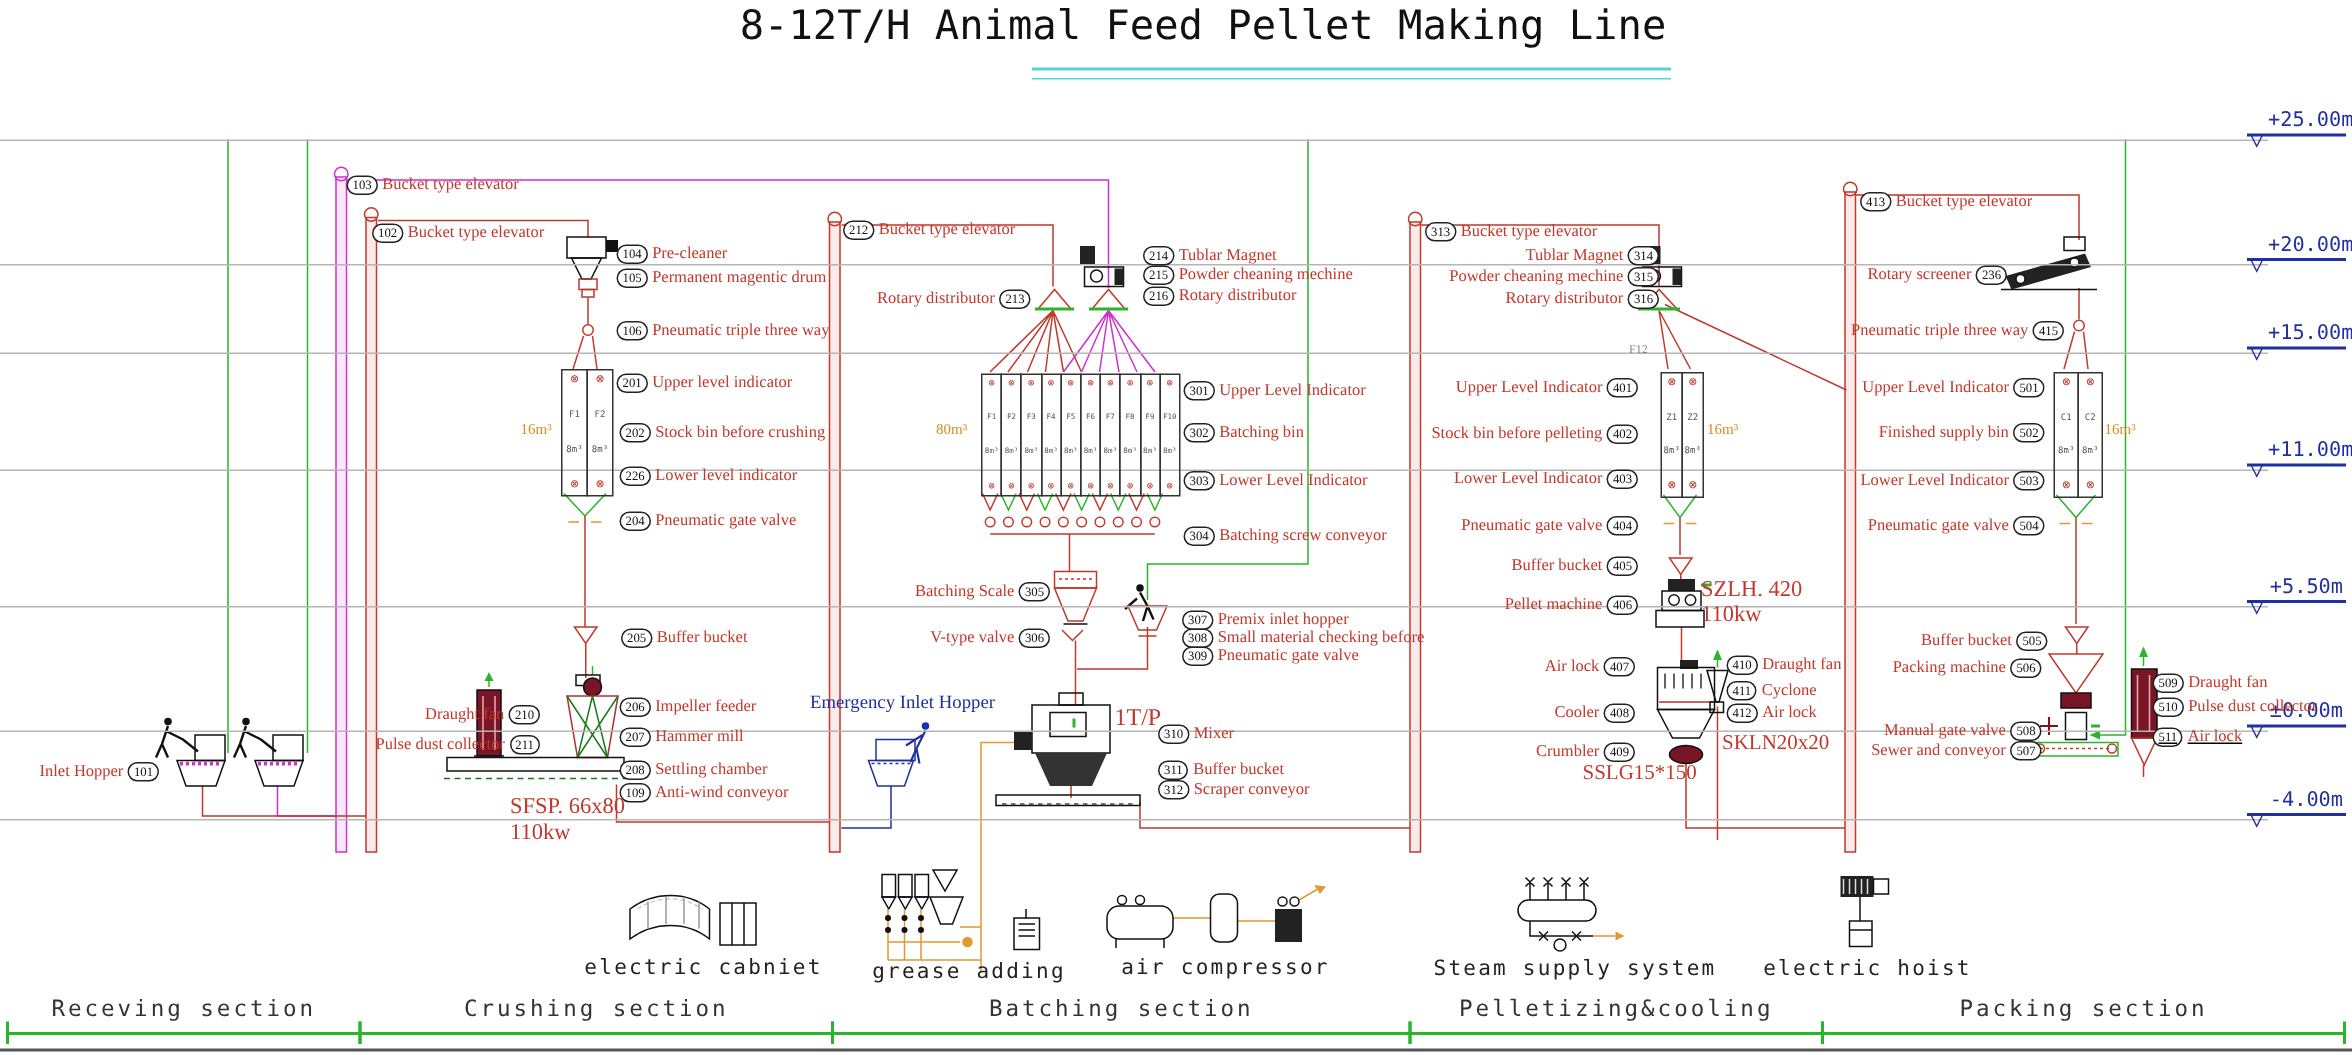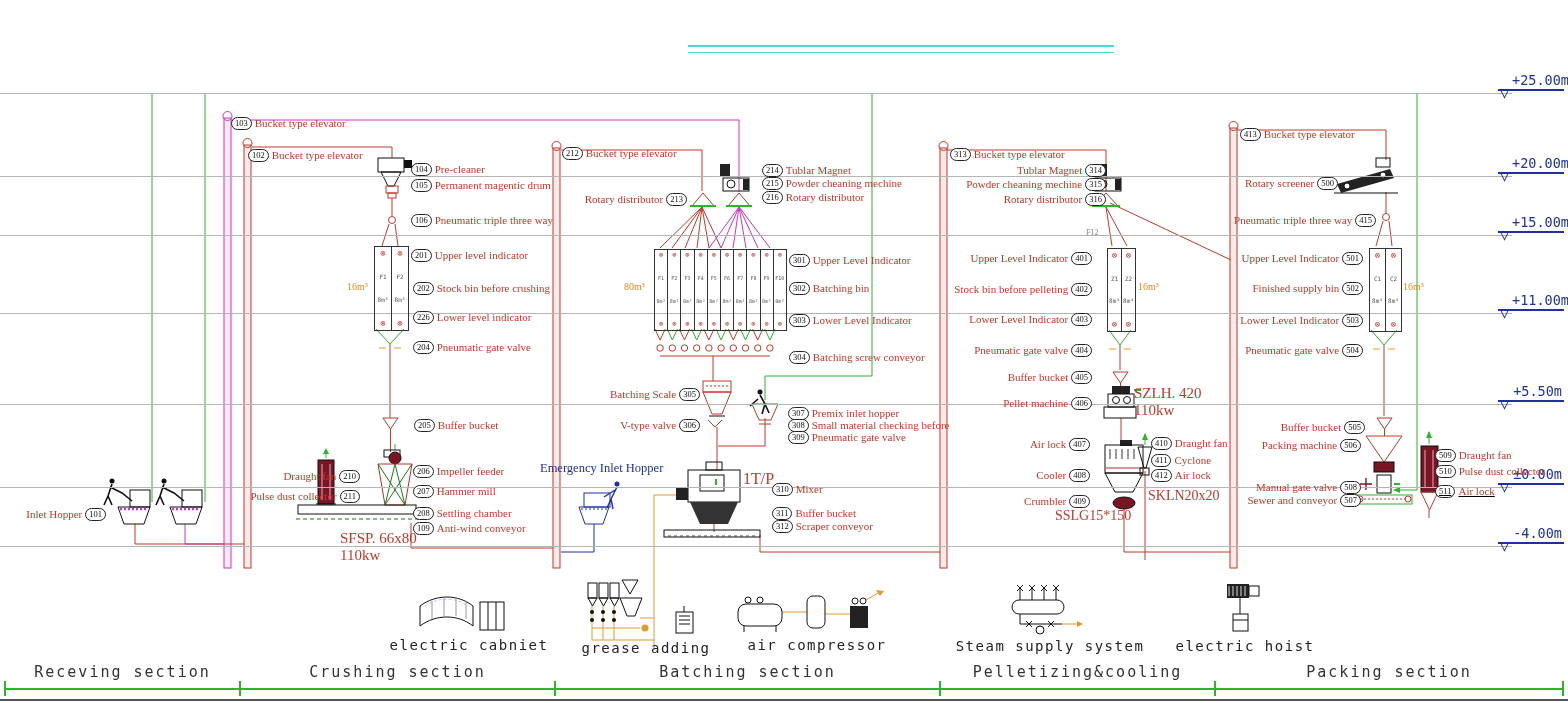--- a/index.html
+++ b/index.html
@@ -33,20 +33,21 @@
   #art .b{stroke:#2030a0;fill:none}
   #art .bf{fill:#2030a0;stroke:none}
   #art .b2{stroke:#2030a0;fill:none;stroke-width:1.4}
   #art .bdot{stroke:#2030a0;stroke-dasharray:2,2;fill:none}
   .bottom-rule{position:absolute;left:0;top:699px;width:1568px;height:2px;background:#555;}
 </style>
 </head>
 <body>
 
 <div id="stage">
+  <div class="title">8-12T/H Animal Feed Pellet Making Line</div>
   <div class="underline u1"></div>
   <div class="underline u2"></div>
 
   <svg id="art" width="1568" height="703" viewBox="0 0 1568 703">
     <g>
       <rect class="m2" x="224" y="118" width="7" height="450"></rect>
         <circle class="m" cx="227.5" cy="116" r="4.5"></circle>
       <rect class="r2" x="244" y="145" width="7" height="423"></rect>
         <circle class="r" cx="247.5" cy="143" r="4.5"></circle>
       <rect class="r2" x="553" y="148" width="7" height="420"></rect>
@@ -578,21 +579,21 @@
       <div style="position:absolute;top:468px;height:14px;display:flex;align-items:center;left:1151px;">
         <span style="border:1px solid #222;border-radius:8px;padding:0 3px;font:8.5px &quot;Liberation Serif&quot;,serif;background:#fff;color:#111;line-height:10px;height:11px;display:inline-block;">412</span>
         <span style="font:11px &quot;Liberation Serif&quot;,serif;color:#c0392b;white-space:nowrap;margin:0 3px;">Air lock</span>
       </div>
       <div style="position:absolute;top:127px;height:14px;display:flex;align-items:center;left:1240px;">
         <span style="border:1px solid #222;border-radius:8px;padding:0 3px;font:8.5px &quot;Liberation Serif&quot;,serif;background:#fff;color:#111;line-height:10px;height:11px;display:inline-block;">413</span>
         <span style="font:11px &quot;Liberation Serif&quot;,serif;color:#c0392b;white-space:nowrap;margin:0 3px;">Bucket type elevator</span>
       </div>
       <div style="position:absolute;top:176px;height:14px;display:flex;align-items:center;right:230px;">
         <span style="font:11px &quot;Liberation Serif&quot;,serif;color:#c0392b;white-space:nowrap;margin:0 3px;">Rotary screener</span>
-        <span style="border:1px solid #222;border-radius:8px;padding:0 3px;font:8.5px &quot;Liberation Serif&quot;,serif;background:#fff;color:#111;line-height:10px;height:11px;display:inline-block;">500</span>
+        <span style="border:1px solid #222;border-radius:8px;padding:0 3px;font:8.5px &quot;Liberation Serif&quot;,serif;background:#fff;color:#111;line-height:10px;height:11px;display:inline-block;">236</span>
       </div>
       <div style="position:absolute;top:213px;height:14px;display:flex;align-items:center;right:192px;">
         <span style="font:11px &quot;Liberation Serif&quot;,serif;color:#c0392b;white-space:nowrap;margin:0 3px;">Pneumatic triple three way</span>
         <span style="border:1px solid #222;border-radius:8px;padding:0 3px;font:8.5px &quot;Liberation Serif&quot;,serif;background:#fff;color:#111;line-height:10px;height:11px;display:inline-block;">415</span>
       </div>
       <div style="position:absolute;top:251px;height:14px;display:flex;align-items:center;right:205px;">
         <span style="font:11px &quot;Liberation Serif&quot;,serif;color:#c0392b;white-space:nowrap;margin:0 3px;">Upper Level Indicator</span>
         <span style="border:1px solid #222;border-radius:8px;padding:0 3px;font:8.5px &quot;Liberation Serif&quot;,serif;background:#fff;color:#111;line-height:10px;height:11px;display:inline-block;">501</span>
       </div>
       <div style="position:absolute;top:281px;height:14px;display:flex;align-items:center;right:205px;">

